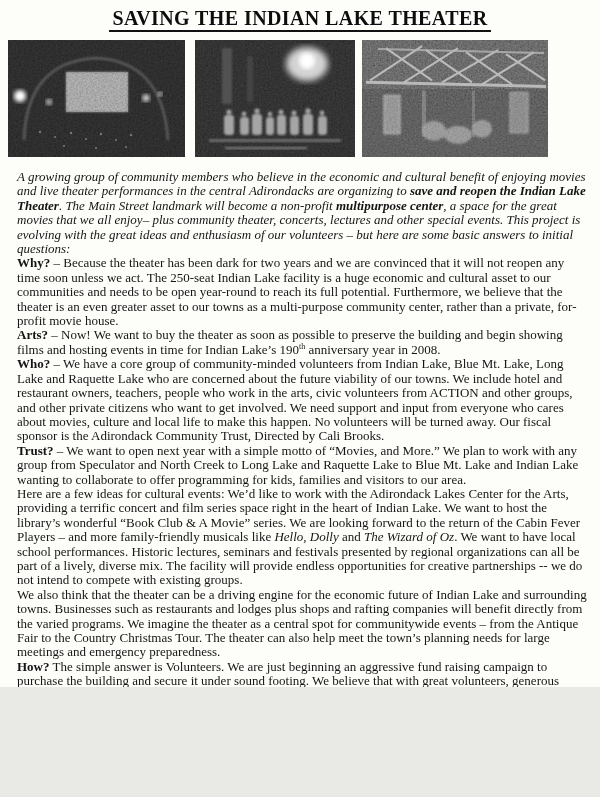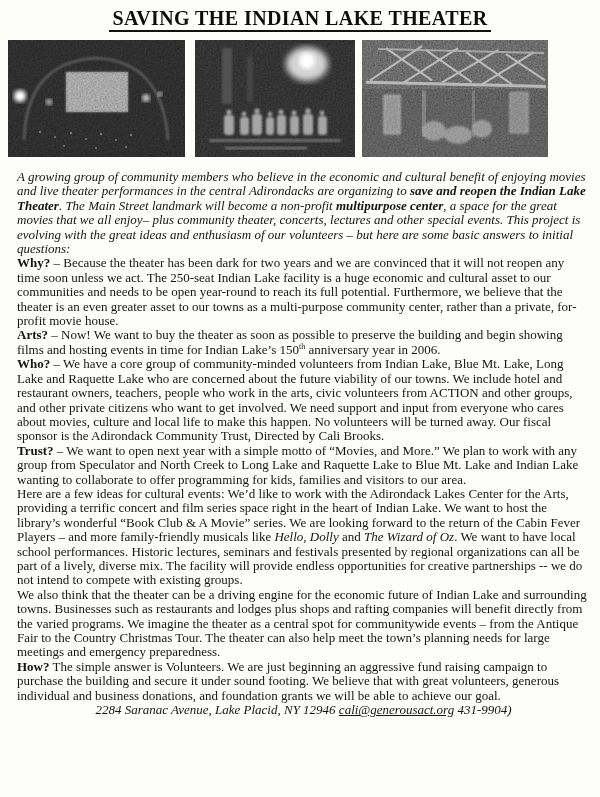--- a/index.html
+++ b/index.html
@@ -1,17 +1,17 @@
 <!DOCTYPE html>
 <html><head>
 <meta charset="utf-8">
 <style>
   html,body{margin:0;padding:0;background:#e9e9e6;}
   .page{
-    width:600px;height:797px;margin:0 auto;background:#fdfdfa;
+    width:600px;height:687px;margin:0 auto;background:#fdfdfa;
     font-family:"Liberation Serif","DejaVu Serif",serif;color:#151515;
     overflow:hidden;box-sizing:border-box;position:relative;
   }
   h1.title{
     margin:6px 0 0;text-align:center;font-size:20px;line-height:24px;
     font-weight:bold;letter-spacing:.4px;color:#0d0d0d;
   }
   h1.title .underlined{border-bottom:2.5px solid #111;padding:0 3px 1px;}
   .photos{display:flex;margin:10px 0 0 8px;height:117px;}
   .photo{height:117px;background:#000;}
@@ -142,21 +142,21 @@
       </svg>
     </div>
   </div>
 
   <div class="bodytext">
 
     <p class="intro"><span>A growing group of community members who believe in the economic and cultural benefit of enjoying movies and live theater performances in the central Adirondacks are organizing to </span><b>save and reopen the Indian Lake Theater</b><span>. The Main Street landmark will become a non-profit </span><b>multipurpose center</b><span>, a space for the great movies that we all enjoy– plus community theater, concerts, lectures and other special events.  This project is evolving with the great ideas and enthusiasm of our volunteers – but here are some basic answers to initial questions:</span></p>
 
     <p><span class="lead">Why?</span><span> – Because the theater has been dark for two years and we are convinced that it will not reopen any time soon unless we act.  The 250-seat Indian Lake facility is a huge economic and cultural asset to our communities and needs to be open year-round to reach its full potential.  Furthermore, we believe that the theater is an even greater asset to our towns as a multi-purpose community center, rather than a private, for-profit movie house.</span></p>
 
-    <p><span class="lead">Arts?</span><span> – Now! We want to buy the theater as soon as possible to preserve the building and begin showing films and hosting events in time for Indian Lake’s 150</span><sup class="ord">th</sup><span> anniversary year in 2006.</span></p>
+    <p><span class="lead">Arts?</span><span> – Now! We want to buy the theater as soon as possible to preserve the building and begin showing films and hosting events in time for Indian Lake’s 190</span><sup class="ord">th</sup><span> anniversary year in 2008.</span></p>
 
     <p><span class="lead">Who?</span><span> – We have a core group of community-minded volunteers from Indian Lake, Blue Mt. Lake, Long Lake and Raquette Lake who are concerned about the future viability of our towns.  We include hotel and restaurant owners, teachers, people who work in the arts, civic volunteers from ACTION and other groups, and other private citizens who want to get involved.  We need support and input from everyone who cares about movies, culture and local life to make this happen. No volunteers will be turned away.  Our fiscal sponsor is the Adirondack Community Trust, Directed by Cali Brooks.</span></p>
 
     <p><span class="lead">Trust?</span><span> – We want to open next year with a simple motto of “Movies, and More.”  We plan to work with any group from Speculator and North Creek to Long Lake and Raquette Lake to Blue Mt. Lake and Indian Lake wanting to collaborate to offer programming for kids, families and visitors to our area.</span></p>
 
     <p><span>Here are a few ideas for cultural events:  We’d like to work with the Adirondack Lakes Center for the Arts, providing a terrific concert and film series space right in the heart of Indian Lake.  We want to host the library’s wonderful “Book Club &amp; A Movie” series.  We are looking forward to the return of the Cabin Fever Players – and more family-friendly musicals like </span><i>Hello, Dolly</i><span> and </span><i>The Wizard of Oz</i><span>.  We want to have local school performances. Historic lectures, seminars and festivals presented by regional organizations can all be part of a lively, diverse mix. The facility will provide endless opportunities for creative partnerships -- we do not intend to compete with existing groups.</span></p>
 
     <p><span>We also think that the theater can be a driving engine for the economic future of Indian Lake and surrounding towns. Businesses such as restaurants and lodges plus shops and rafting companies will benefit directly from the varied programs. We imagine the theater as a central spot for communitywide events – from the Antique Fair to the Country Christmas Tour. The theater can also help meet the town’s planning needs for large meetings and emergency preparedness.</span></p>
 
     <p><span class="lead">How?</span><span> The simple answer is Volunteers. We are just beginning an aggressive fund raising campaign to purchase the building and secure it under sound footing.  We believe that with great volunteers, generous individual and business donations, and foundation grants we will be able to achieve our goal.</span></p>

